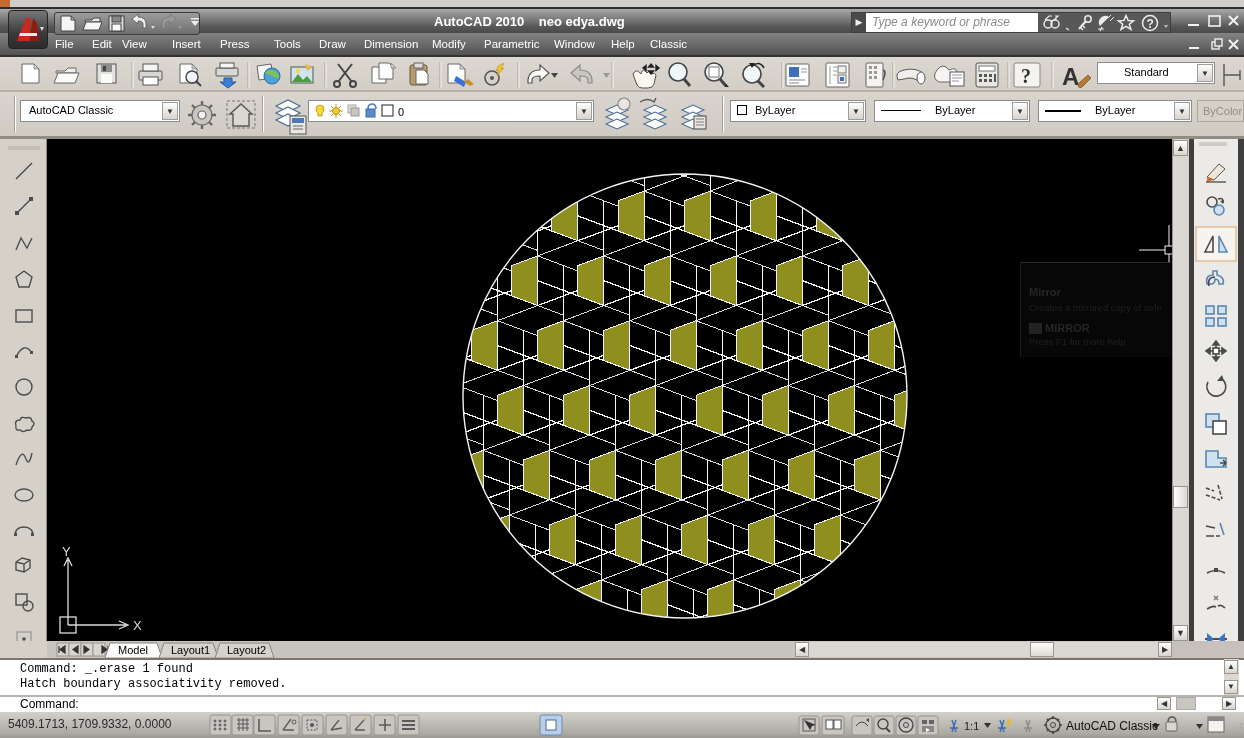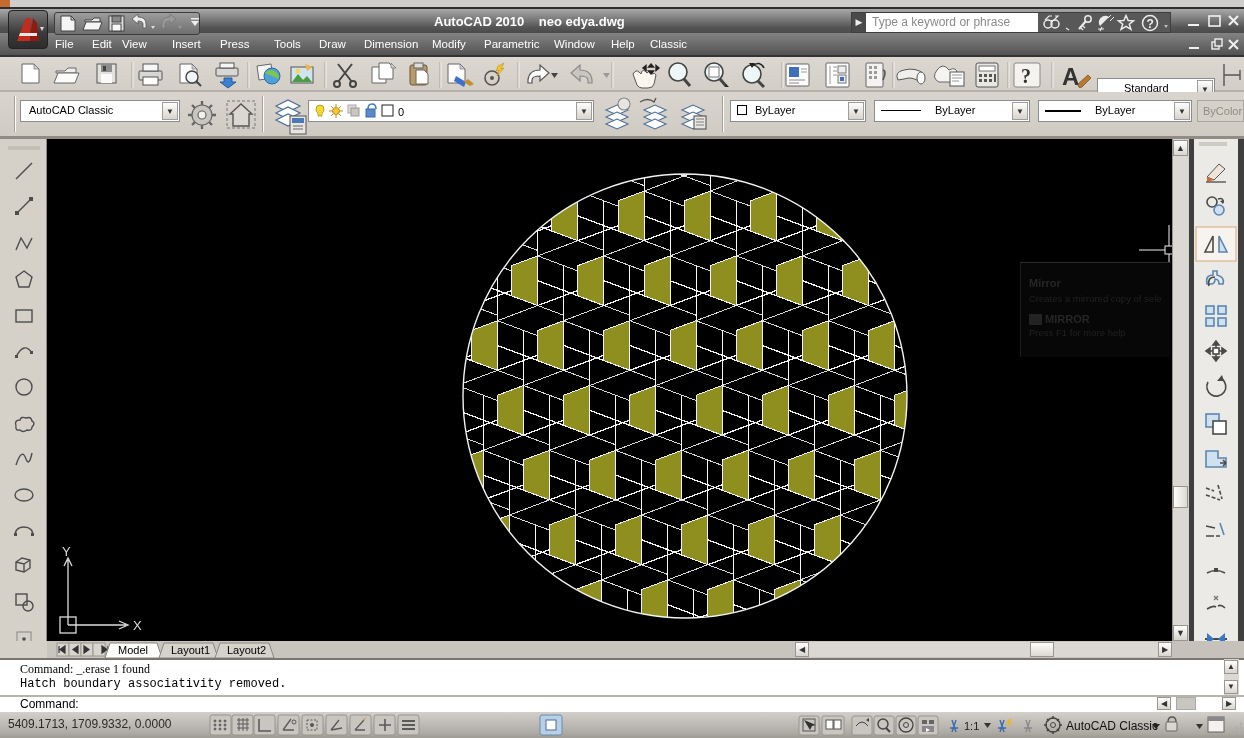--- a/index.html
+++ b/index.html
@@ -44,21 +44,21 @@
 <path d="M108 12 q0 -7 8 -7 l0 -3 6 5 -6 5 0 -3 q-5 0 -5 3 l0 4 -3 0 z" fill="#9a9a9a" stroke="#777" stroke-width="0.8"></path>
 <path d="M124 14 l4 0 -2 3 z" fill="#999"></path>
 <path d="M137 9 l8 0 -4 5 z" fill="#eee"></path>
     <rect x="137" y="6" width="8" height="1.5" fill="#eee"></rect>
 </svg>
 
 <div class="abs" style="left:434px;top:14px;font-size:13px;font-weight:bold;color:#fff">AutoCAD 2010&nbsp;&nbsp;&nbsp;&nbsp;neo edya.dwg</div>
 
 <div class="abs" style="left:851px;top:12px;width:320px;height:21px;border:1px solid #3e3e3e;background:#585858"></div>
 <div class="abs" style="left:852px;top:13px;width:14px;height:19px;background:#4a4a4a;color:#eee;font-size:9px;line-height:19px;text-align:center">▶</div>
-<div class="abs" style="left:866px;top:13px;width:172px;height:19px;background:#fff;color:#8a8a8a;font-size:12px;line-height:19px;padding-left:6px">Type a keyword or phrase</div>
+<div class="abs" style="left:866px;top:13px;width:172px;height:19px;background:#fff;font-style:italic;color:#8a8a8a;font-size:12px;line-height:19px;padding-left:6px">Type a keyword or phrase</div>
 <svg class="abs" style="left:1040px;top:12px" width="132" height="22">
 <g stroke="#ececec" stroke-width="1.5" fill="none">
 <path d="M5 8 l4 -4 3 0 M14 8 l4 -4 -3 0" stroke-width="1.2"></path>
 <circle cx="8" cy="12" r="4"></circle>
       <circle cx="15" cy="12" r="4"></circle>
       <path d="M11 9 h2" stroke-width="2"></path>
 <path d="M26 16 l3 2" stroke-width="1.1"></path>
 <path d="M39 17 l7 -8" stroke-width="2"></path>
       <circle cx="48" cy="7" r="3.2"></circle>
       <path d="M41 16 l2 2 M43 14 l2 2" stroke-width="1.2"></path>
@@ -250,21 +250,21 @@
       <rect x="979" y="21" width="3" height="3"></rect>
       <rect x="984" y="21" width="3" height="3"></rect>
       <rect x="989" y="21" width="3" height="3"></rect>
       <rect x="994" y="16" width="2" height="8"></rect>
     </g>
     <rect x="1014" y="5" width="26" height="24" rx="2" fill="#f4f3f0" stroke="#888"></rect>
     <text x="1021" y="25" font-size="20" font-weight="bold" fill="#333" font-family="Liberation Serif">?</text>
     <text x="1062" y="27" font-size="24" font-weight="bold" fill="#333" font-family="Liberation Sans">A</text>
     <path d="M1078 26 l10 -9 3 3 -9 9 q-4 2 -4 -3" fill="#b87a33" stroke="#7a5222" stroke-width="0.8"></path>
   </svg>
-<div class="combo" style="left:1097px;top:78px;width:118px">
+<div class="combo" style="left:1097px;top:62px;width:118px">
 <span style="position:absolute;left:26px;top:3px">Standard</span>
     <span class="arr">▼</span>
   </div>
 <svg class="abs" style="left:1220px;top:58px" width="24" height="34">
     <path d="M4 6 v22 M4 17 h16 M20 12 v10" stroke="#555" stroke-width="1.4"></path>
   </svg>
 
 <div class="abs" style="left:0;top:92px;width:1244px;height:46px;background:linear-gradient(#d9d5ce,#cfcbc3)"></div>
 <div class="abs" style="left:0;top:136px;width:1244px;height:3px;background:#8f8b85"></div>
 <div class="vsep" style="left:14px;top:96px;height:36px"></div>
@@ -671,21 +671,21 @@
 <path d="M1139 250 L1165 250 M1169 225 L1169 246 M1169 254 L1169 275"></path>
 <rect x="1165" y="246" width="8" height="8" fill="none"></rect>
 </g>
 </svg>
 
 <div class="abs" style="left:1172px;top:139px;width:16px;height:502px;background:#dbd8d3;border-left:1px solid #9a968e"></div>
 <div class="abs" style="left:1173px;top:140px;width:15px;height:16px;background:linear-gradient(#fefefe,#d8d5cf);border:1px solid #9a968e;text-align:center;font-size:9px;line-height:14px;color:#333">▲</div>
 <div class="abs" style="left:1173px;top:625px;width:15px;height:16px;background:linear-gradient(#fefefe,#d8d5cf);border:1px solid #9a968e;text-align:center;font-size:9px;line-height:14px;color:#333">▼</div>
 <div class="abs" style="left:1173px;top:486px;width:15px;height:22px;background:linear-gradient(90deg,#fdfdfc,#dcd9d3);border:1px solid #9a968e"></div>
 
-<div class="abs" style="left:1020px;top:262px;width:151px;height:95px;background:#070707;border-top:1px solid #2b2b2b;border-left:1px solid #1c1c1c;color:#262626;font-size:11px;padding:14px 8px;box-sizing:border-box">
+<div class="abs" style="left:1020px;top:262px;width:151px;height:95px;background:#070707;border-top:1px solid #2b2b2b;border-left:1px solid #1c1c1c;color:#262626;font-size:11px;padding:23px 8px;box-sizing:border-box">
 <div style="font-weight:bold">Mirror</div>
 <div style="font-size:9.5px;margin-top:4px;color:#212121;white-space:nowrap;overflow:hidden">Creates a mirrored copy of sele</div>
 <div style="margin-top:9px"><span style="background:#232323;display:inline-block;width:13px;height:11px;vertical-align:-2px"></span> <b>MIRROR</b></div>
 <div style="font-size:9.5px;margin-top:2px;color:#212121">Press F1 for more help</div>
 </div>
 
 <div class="abs" style="left:0;top:641px;width:1244px;height:17px;background:#c6c2bb"></div>
 <div class="abs" style="left:0;top:641px;width:47px;height:17px;background:#d5d1c9"></div>
 <svg class="abs" style="left:47px;top:641px" width="1125" height="17">
     <rect x="0" y="0" width="1125" height="17" fill="#c8c5be"></rect>
@@ -705,21 +705,21 @@
     <text x="124" y="13" font-size="11" font-family="Liberation Sans">Layout1</text>
     <path d="M168 17 L173 2 L222 2 L227 17 Z" fill="#d5d2cb" stroke="#8a8680"></path>
     <text x="180" y="13" font-size="11" font-family="Liberation Sans">Layout2</text>
   </svg>
 <div class="abs" style="left:795px;top:642px;width:377px;height:15px;background:#dbd8d3"></div>
 <div class="abs" style="left:795px;top:642px;width:14px;height:15px;background:linear-gradient(#fefefe,#d8d5cf);border:1px solid #9a968e;text-align:center;font-size:8px;line-height:13px;color:#333">◀</div>
 <div class="abs" style="left:1158px;top:642px;width:14px;height:15px;background:linear-gradient(#fefefe,#d8d5cf);border:1px solid #9a968e;text-align:center;font-size:8px;line-height:13px;color:#333">▶</div>
 <div class="abs" style="left:1030px;top:642px;width:24px;height:15px;background:linear-gradient(#fdfdfc,#dcd9d3);border:1px solid #9a968e"></div>
 
 <div class="abs" style="left:0;top:658px;width:1244px;height:37px;background:#fff;border-top:2px solid #7a766f"></div>
-<div class="abs" style="left:20px;top:662px;font-family:Liberation Serif, serif;font-size:12px;color:#000">Command: _.erase 1 found</div>
+<div class="abs" style="left:20px;top:662px;font-family:Liberation Mono, monospace;font-size:12px;color:#000">Command: _.erase 1 found</div>
 <div class="abs" style="left:20px;top:677px;font-family:'Liberation Mono',monospace;font-size:12px;color:#000">Hatch boundary associativity removed.</div>
 
 <div class="abs" style="left:1224px;top:659px;width:15px;height:36px;background:#dbd8d3"></div>
 <div class="abs" style="left:1224px;top:660px;width:14px;height:14px;background:linear-gradient(#fff,#d8d5cf);border:1px solid #9a968e;text-align:center;font-size:8px;line-height:12px;color:#333">▲</div>
 <div class="abs" style="left:1224px;top:680px;width:14px;height:14px;background:linear-gradient(#fff,#d8d5cf);border:1px solid #9a968e;text-align:center;font-size:8px;line-height:12px;color:#333">▼</div>
 
 <div class="abs" style="left:0;top:695px;width:1244px;height:17px;background:#fff;border-top:2px solid #b7b4ae"></div>
 <div class="abs" style="left:20px;top:697px;font-family:Liberation Sans, sans-serif;font-size:12px;color:#000">Command:</div>
 <div class="abs" style="left:1157px;top:697px;width:14px;height:13px;background:linear-gradient(#fff,#d8d5cf);border:1px solid #9a968e;text-align:center;font-size:8px;line-height:11px;color:#333">◀</div>
 <div class="abs" style="left:1176px;top:697px;width:20px;height:13px;background:#c9c6c0;border:1px solid #aaa"></div>

